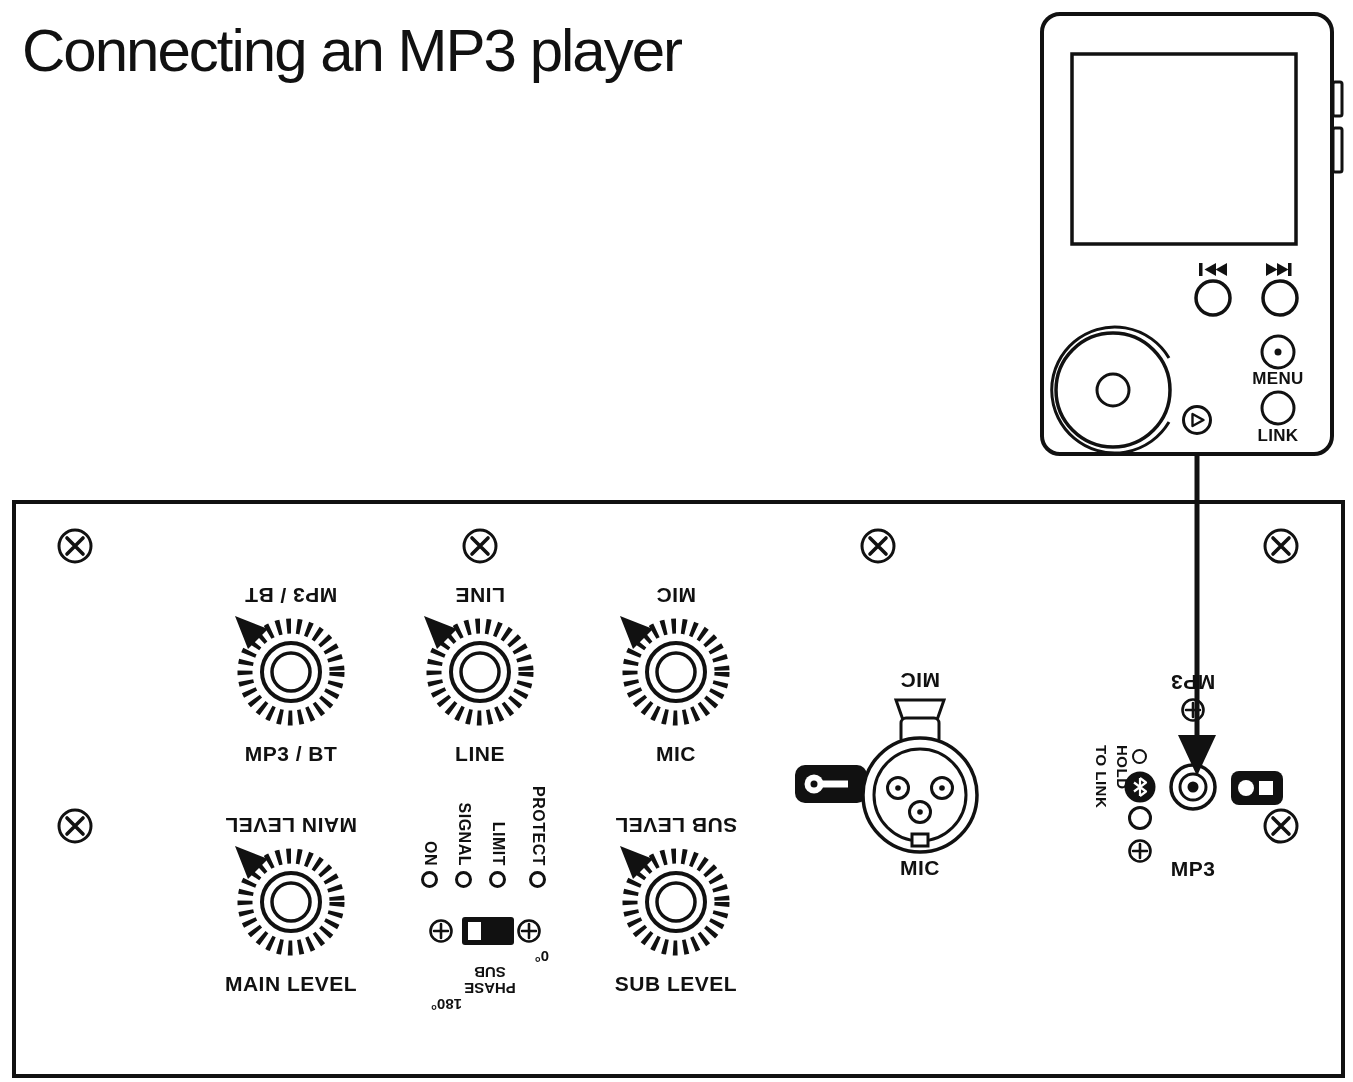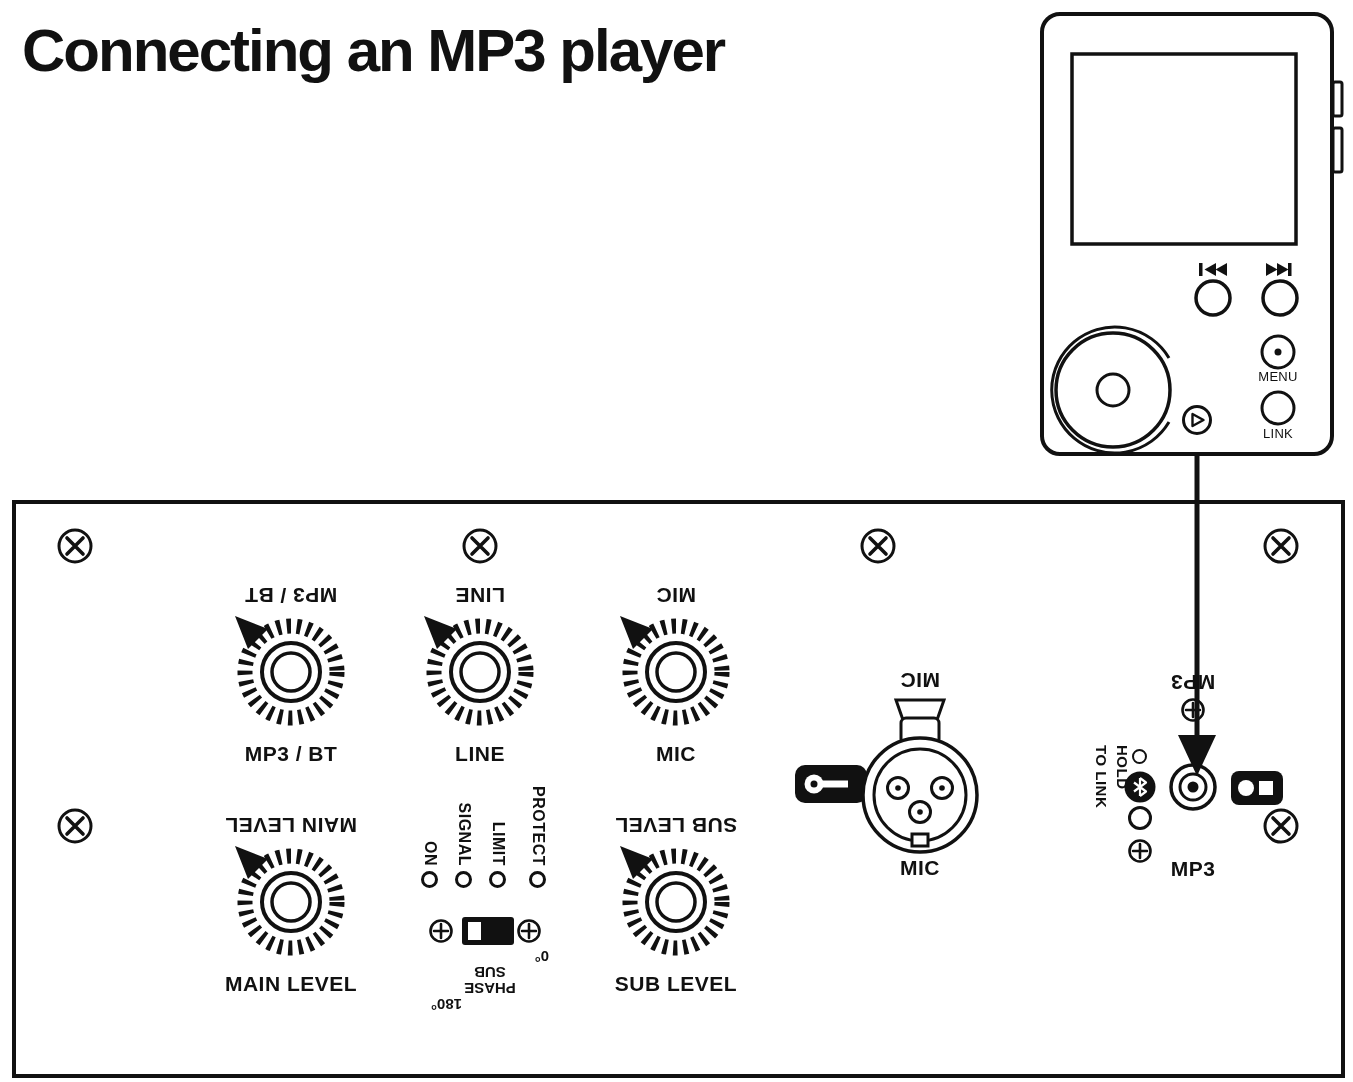--- a/index.html
+++ b/index.html
@@ -4,30 +4,30 @@
 <style>
   * { margin:0; padding:0; box-sizing:border-box; }
   html,body { background:#fff; }
   body {
     position:relative; width:1353px; height:1082px; overflow:hidden;
     font-family:"Liberation Sans", sans-serif; color:#111;
   }
   .abs { position:absolute; }
   #title {
     position:absolute; left:22px; top:16px;
-    font-size:60px; font-weight:bold; letter-spacing:-2px; white-space:nowrap;
+    font-size:60px; font-weight:normal; letter-spacing:-2px; white-space:nowrap;
   }
   .label {
     position:absolute; width:220px; text-align:center; white-space:nowrap;
     font-weight:bold; font-size:21px; letter-spacing:.5px;
   }
   .flip { transform:rotate(180deg); }
   .plabel {
     position:absolute; width:80px; text-align:center;
-    font-weight:normal; font-size:13px; letter-spacing:.3px;
+    font-weight:bold; font-size:17px; letter-spacing:.3px;
   }
   .vlabel-b {
     position:absolute; transform-origin:0 0;
     transform:rotate(90deg) translateX(-100%);
     font-weight:bold; font-size:16px; white-space:nowrap; letter-spacing:.5px;
   }
   .vlabel-t {
     position:absolute; transform-origin:0 0; transform:rotate(90deg);
     font-weight:bold; font-size:15px; white-space:nowrap; letter-spacing:.5px;
   }

